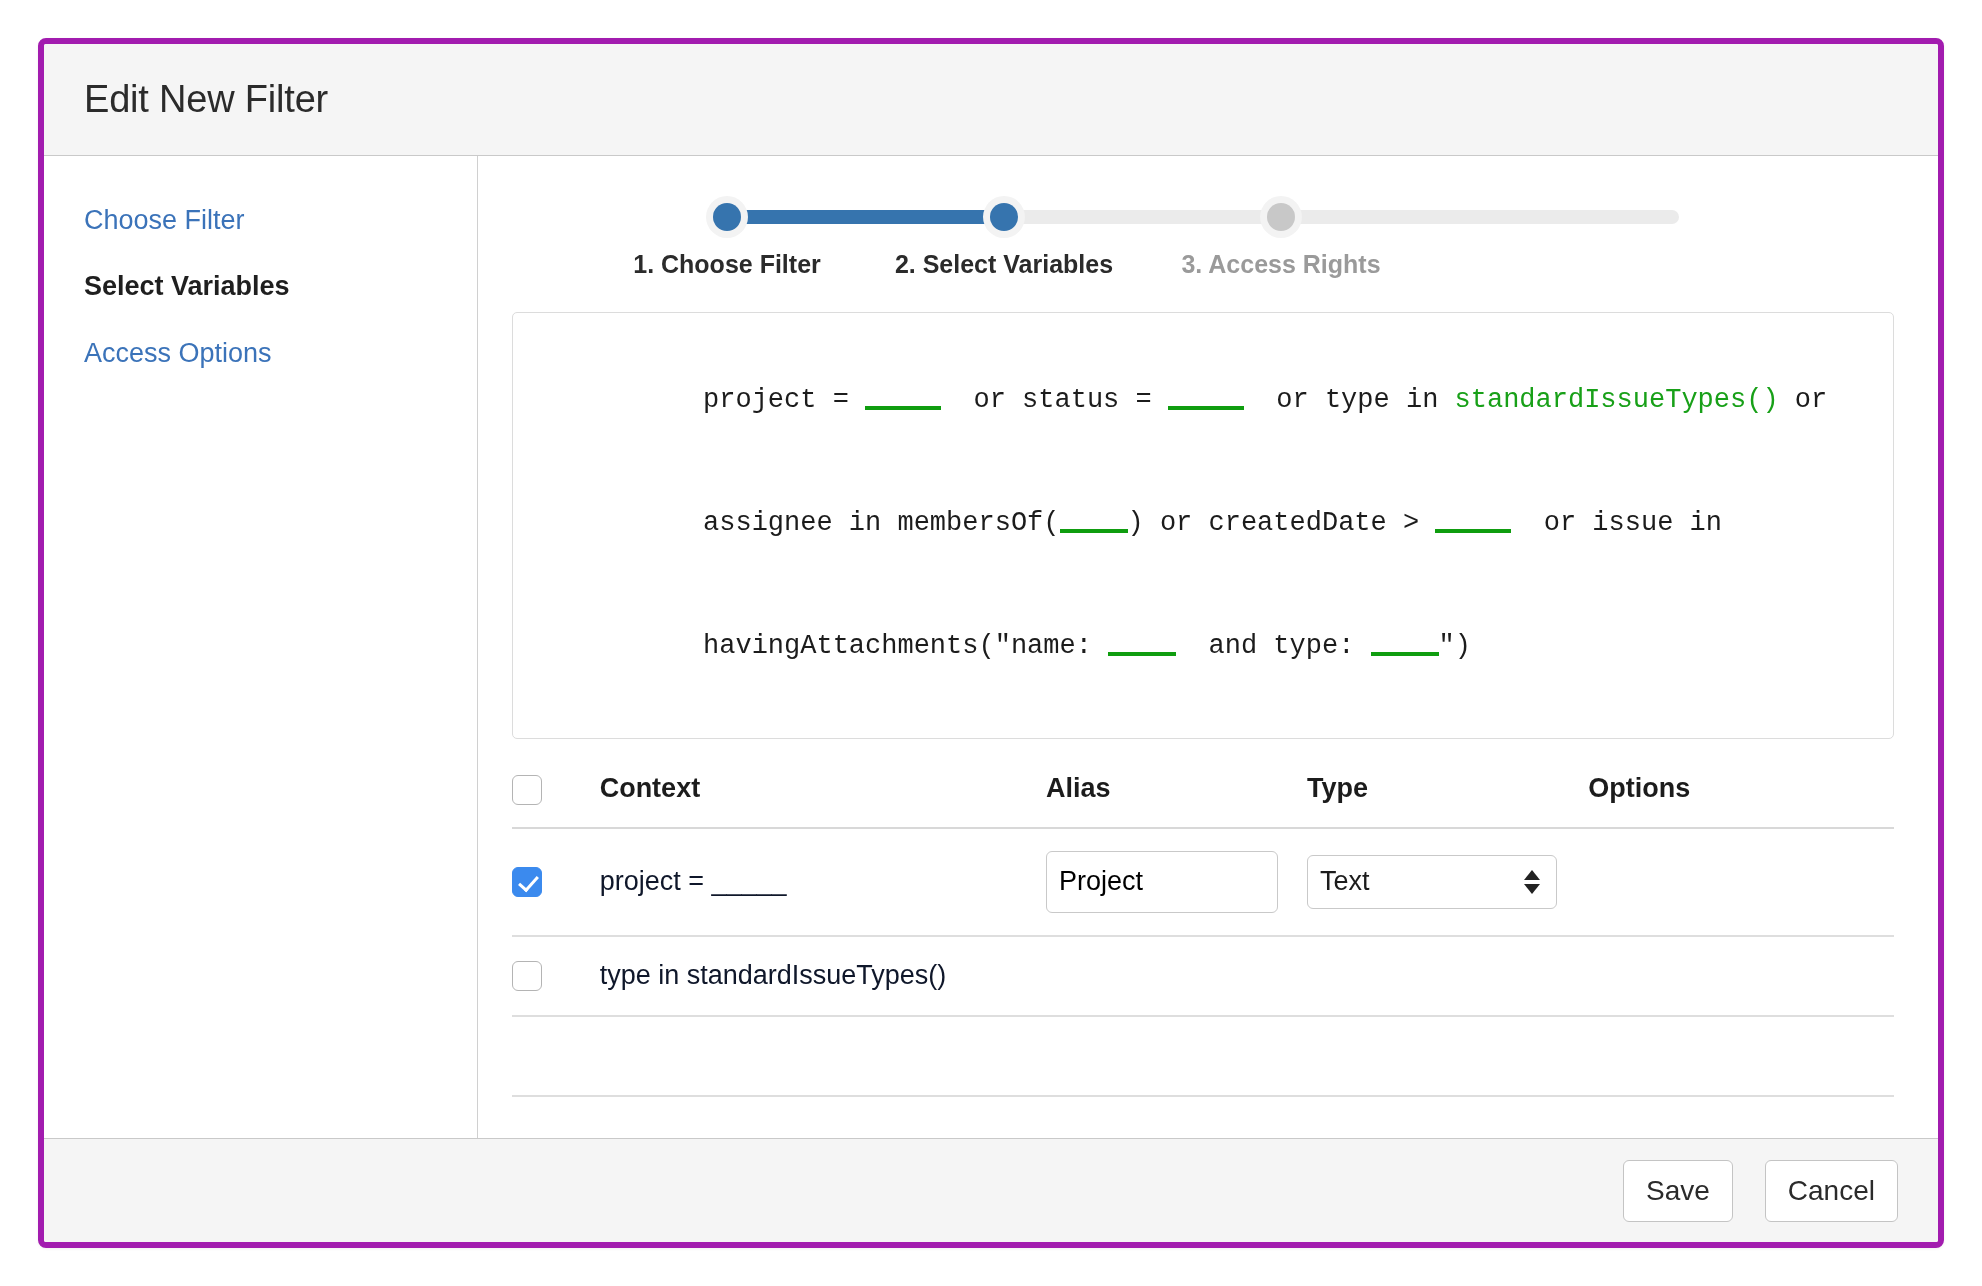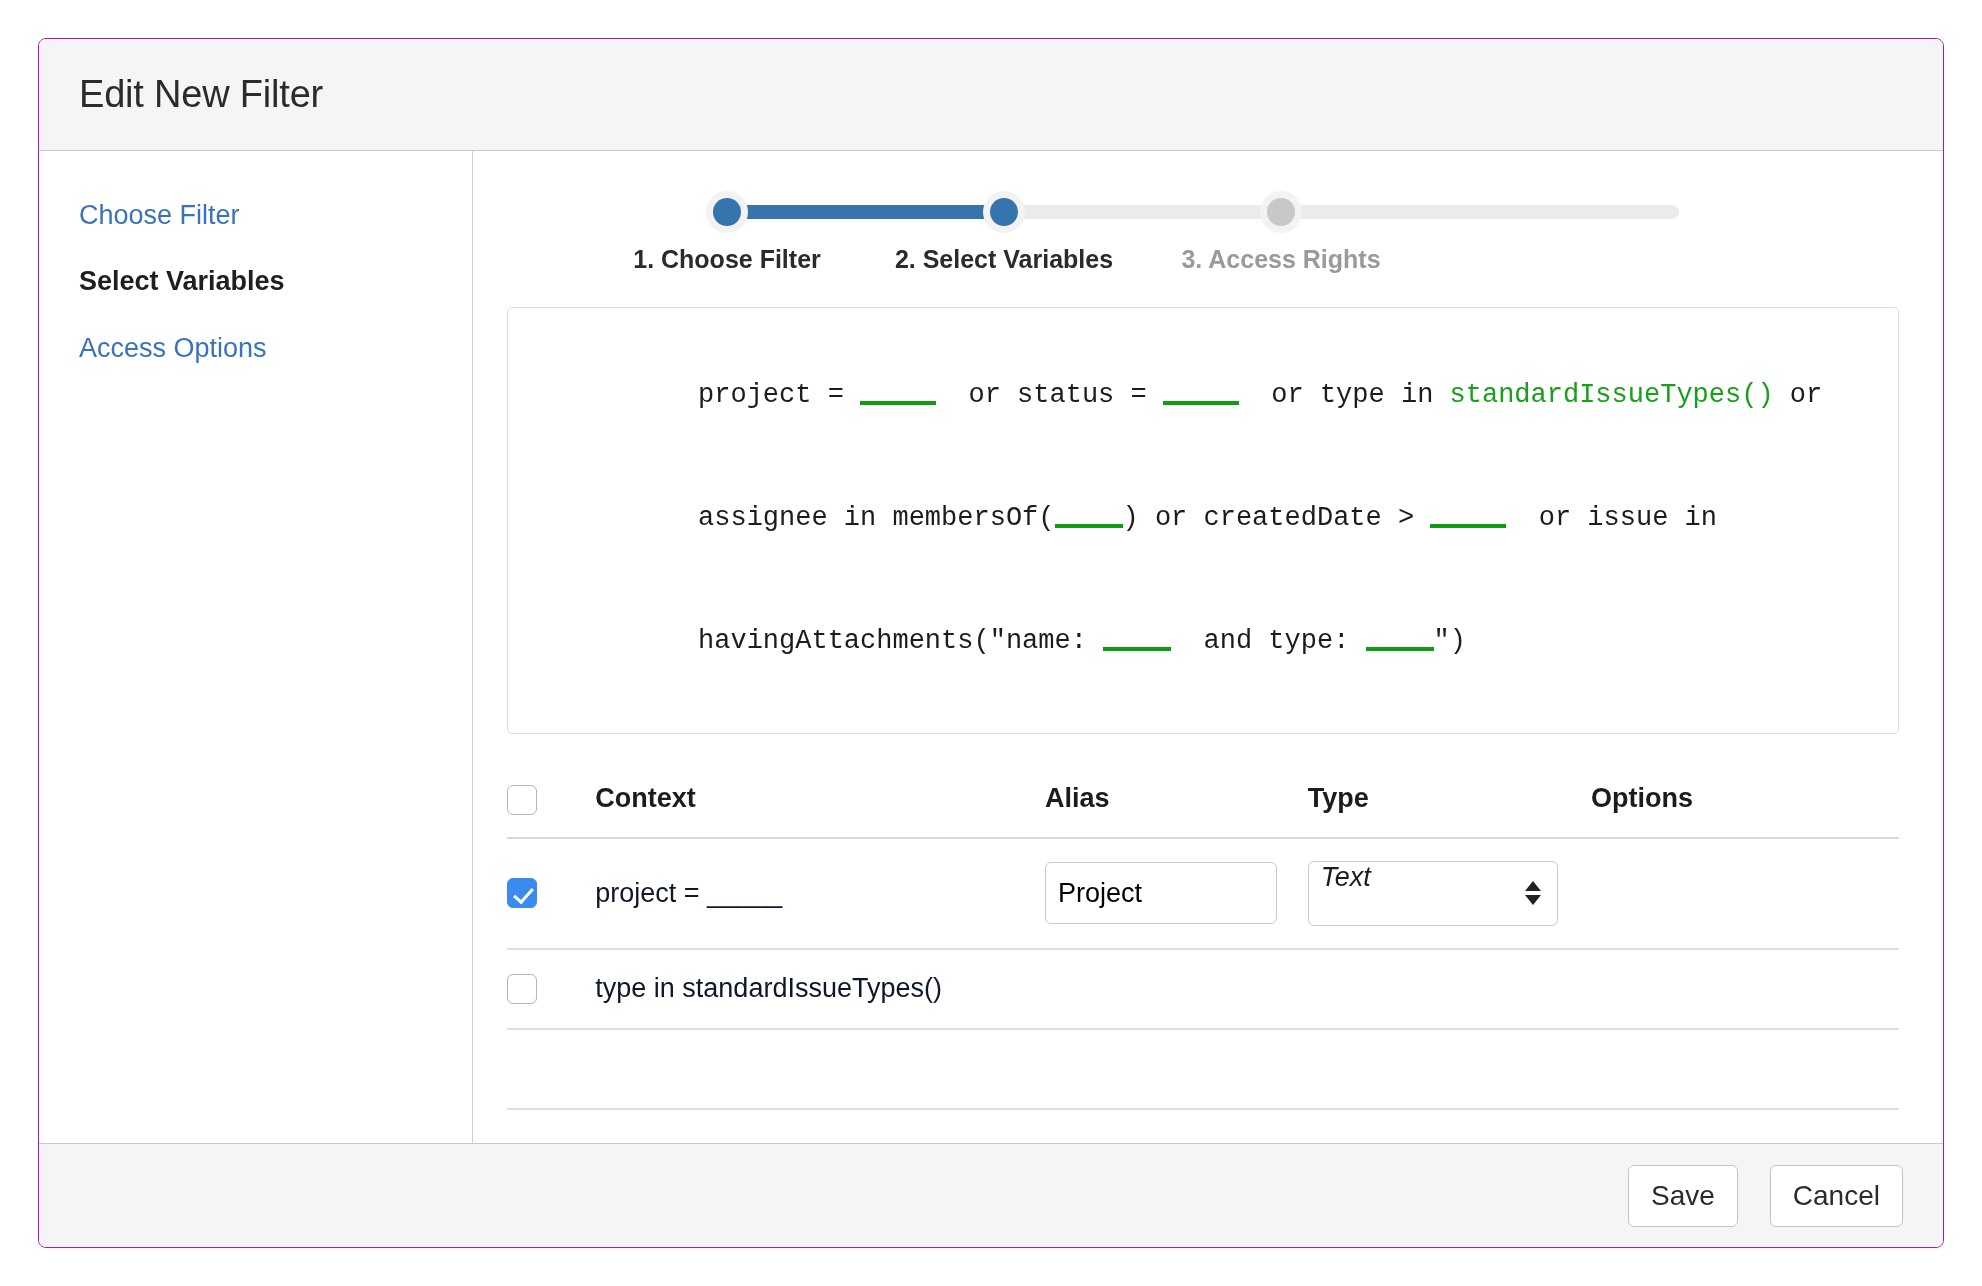--- a/index.html
+++ b/index.html
@@ -9,21 +9,21 @@
     background: #ffffff;
     font-family: "Liberation Sans", sans-serif;
     -webkit-font-smoothing: antialiased;
   }
 
   .dialog {
     position: absolute;
     left: 38px; top: 38px;
     width: 1906px; height: 1210px;
     background: #ffffff;
-    border: 1px solid #a21caf;
+    border: 6px solid #a21caf;
     border-radius: 8px;
     display: flex;
     flex-direction: column;
     overflow: hidden;
     box-shadow: 0 1px 3px rgba(0,0,0,0.06);
   }
 
   
   .dialog-header {
     height: 112px;
@@ -156,21 +156,21 @@
     border-bottom: 4px solid #0f9d0f;
     min-width: 76px;
     height: 26px;
     vertical-align: -3px;
   }
   .blank.narrow { min-width: 68px; }
   .fn { color: #18a018; }
 
   
   .table-wrap {
-    margin-top: 43px;
+    margin-top: 28px;
     flex: 1 1 auto;
     overflow: hidden;
     min-height: 0;
   }
   .vtable {
     width: 100%;
     border-collapse: collapse;
     table-layout: fixed;
   }
   .vtable col.c-check { width: 86px; }
@@ -237,31 +237,31 @@
     color: #000000;
     padding: 0 12px;
     outline: none;
   }
   .tinput.wide { width: 288px; }
 
   
   .tselect {
     position: relative;
     width: 250px;
-    height: 65px;
+    height: 54px;
     border: 1px solid #c9c9c9;
     border-radius: 6px;
     background: #ffffff;
     display: flex;
+    align-items: center;
     padding: 0 12px;
     font-size: 27px;
     color: #1c1c1c;
     cursor: pointer;
     white-space: nowrap;
-    font-style: italic;
   }
   .sel-arrows {
     position: absolute;
     right: 16px; top: 50%;
     transform: translateY(-50%);
     display: flex;
     flex-direction: column;
     gap: 4px;
     line-height: 0;
   }

